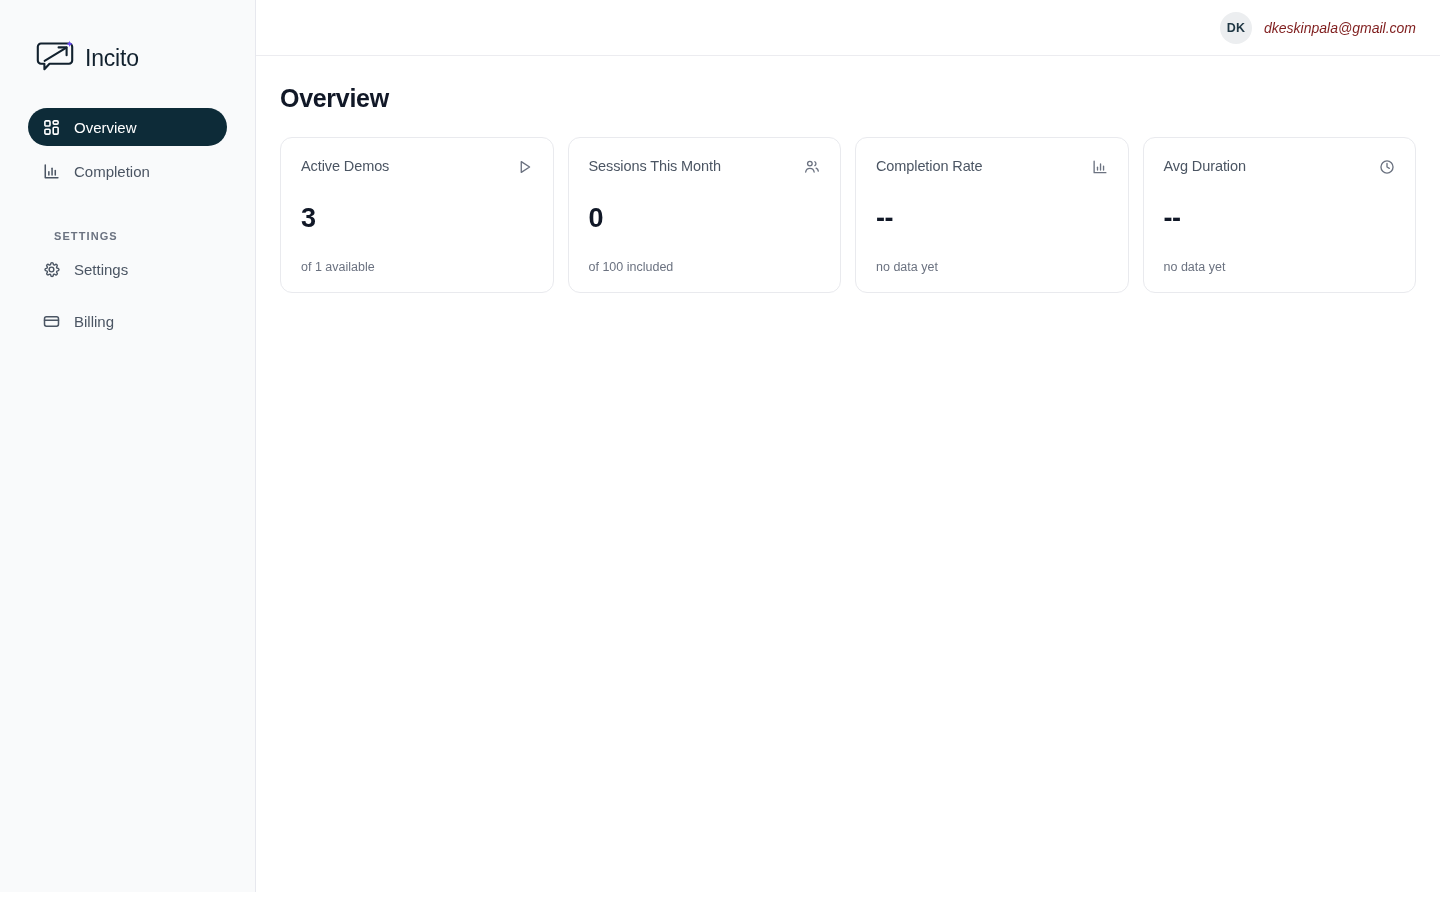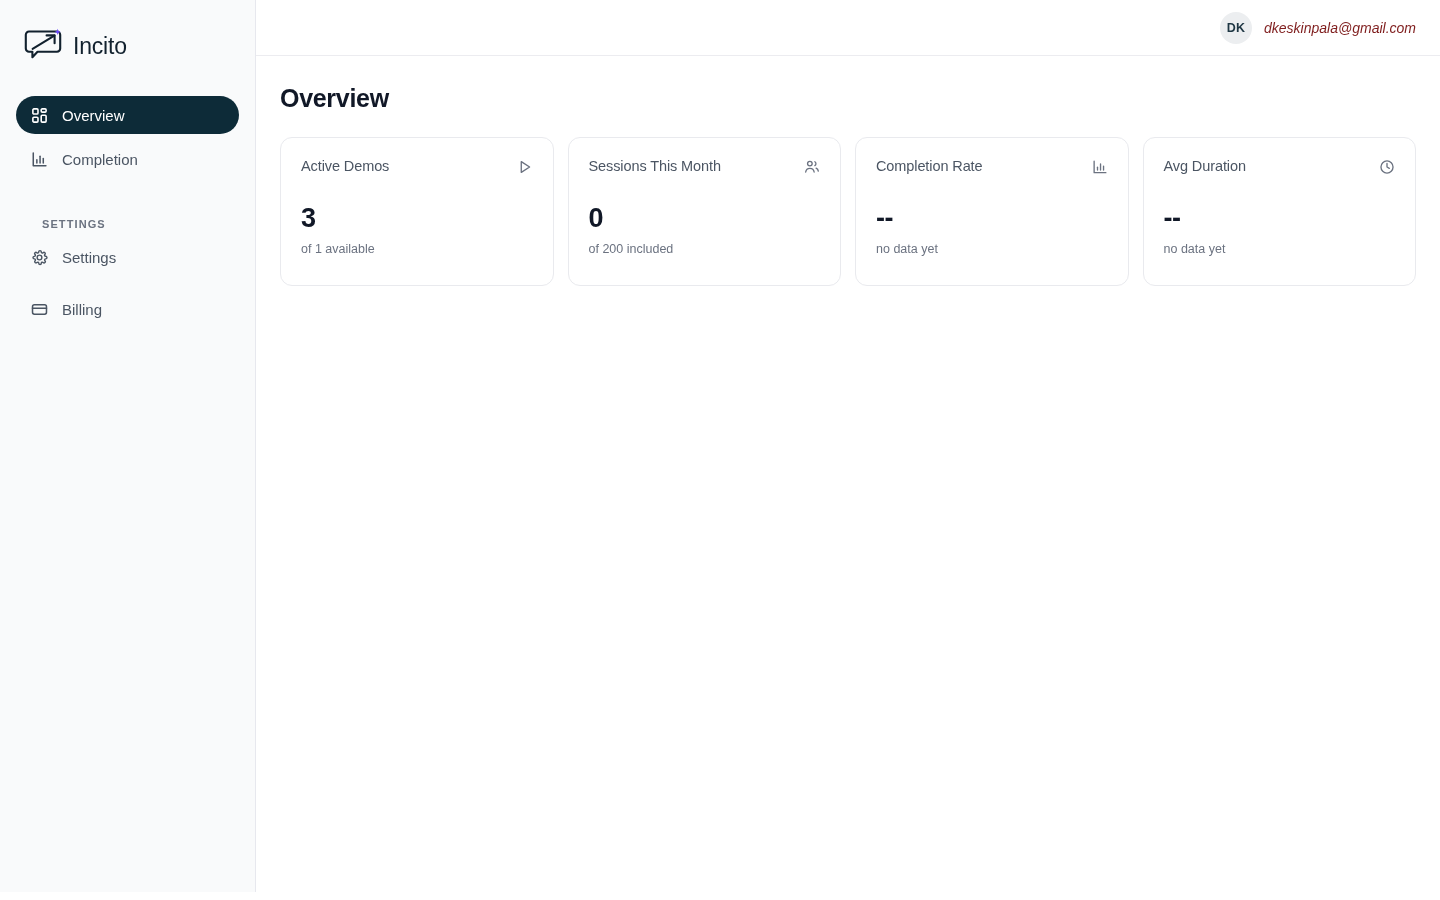--- a/index.html
+++ b/index.html
@@ -24,21 +24,21 @@
     position: relative;
   }
 
   
   .sidebar {
     width: 256px;
     height: 896px;
     flex: 0 0 256px;
     background: #f9fafb;
     border-right: 1px solid #e7e8ee;
-    padding: 4px;
+    padding: 16px;
     position: relative;
   }
 
   .brand {
     display: flex;
     align-items: center;
     gap: 9px;
     height: 84px;
     padding: 0 0 0 20px;
   }
@@ -146,21 +146,21 @@
   .cards {
     display: grid;
     grid-template-columns: repeat(4, 1fr);
     gap: 14px;
   }
 
   .card {
     background: #ffffff;
     border: 1px solid #e9eaee;
     border-radius: 12px;
-    padding: 20px 20px 29px 20px;
+    padding: 20px 20px 18px 20px;
     min-height: 130px;
     display: flex;
     flex-direction: column;
   }
   .card-head {
     display: flex;
     align-items: flex-start;
     justify-content: space-between;
   }
   .card-title {
@@ -174,21 +174,21 @@
     font-size: 27px;
     font-weight: 700;
     color: #111827;
     margin-top: 26px;
     line-height: 1;
     letter-spacing: -0.5px;
   }
   .card-sub {
     font-size: 12.5px;
     color: #6b7280;
-    margin-top: 10px;
+    margin-top: 28px;
   }
 
   .bottom-strip {
     position: absolute;
     left: 0;
     bottom: 0;
     width: 256px;
     height: 4px;
     background: #ffffff;
   }
@@ -304,21 +304,21 @@
             <span class="card-icon">
               <svg width="16" height="16" viewBox="0 0 18 18" fill="none" stroke="currentColor" stroke-width="1.5" stroke-linecap="round" stroke-linejoin="round">
                 <circle cx="6.6" cy="5.2" r="2.6"></circle>
                 <path d="M1.9 14.6 a4.8 4.8 0 0 1 9.5 0"></path>
                 <path d="M12.2 3.1 a2.5 2.5 0 0 1 0 4.3"></path>
                 <path d="M13.6 10.4 a4 4 0 0 1 2.5 3.2"></path>
               </svg>
             </span>
           </div>
           <div class="card-value">0</div>
-          <div class="card-sub">of 200 included</div>
+          <div class="card-sub">of 100 included</div>
         </div>
 
         <div class="card">
           <div class="card-head">
             <span class="card-title">Completion Rate</span>
             <span class="card-icon">
               <svg width="16" height="16" viewBox="0 0 18 18" fill="none" stroke="currentColor" stroke-width="1.5" stroke-linecap="round" stroke-linejoin="round">
                 <path d="M2.4 2.4 V15.4 H15.6"></path>
                 <path d="M6.2 12.4 V9.2"></path>
                 <path d="M9.6 12.4 V5.6"></path>

